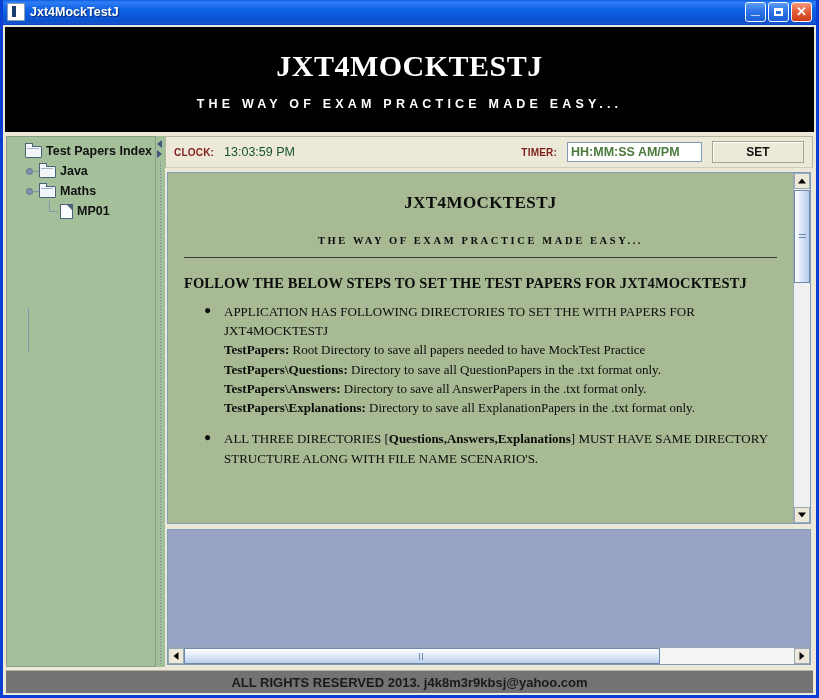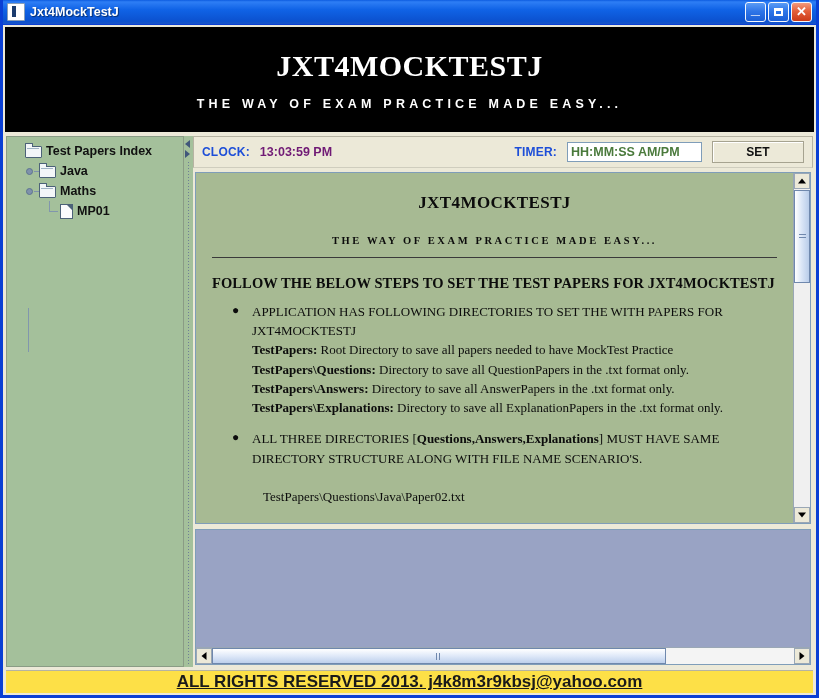--- a/index.html
+++ b/index.html
@@ -114,21 +114,21 @@
 
   
   .body-split {
     position: absolute;
     left: 3px; right: 3px;
     top: 136px; bottom: 28px;
     display: flex;
   }
 
   .sidebar {
-    width: 178px;
+    width: 150px;
     flex: none;
     background: #a4c09b;
     border: 1px solid #8a9c85;
     box-sizing: border-box;
     overflow: hidden;
     padding: 4px 0 0 4px;
   }
 
   
   .tree { font-size: 12.5px; color: #1a1a1a; }
@@ -275,26 +275,26 @@
     flex: none;
     display: flex;
     align-items: center;
     padding: 0 8px;
     box-sizing: border-box;
     background: #ece9d8;
     border: 1px solid #b6b3a2;
     border-bottom: 1px solid #cfcdbe;
   }
   .tb-label {
-    font-size: 12px; font-weight: bold; color: #1d4ed8;
+    font-size: 10px; font-weight: bold; color: #7f1d1d;
     letter-spacing: .2px;
   }
   .clock-val {
-    font-size: 12.5px; font-weight: bold;
-    color: #701a75; margin-left: 10px;
+    font-size: 12.5px; font-weight: normal;
+    color: #14532d; margin-left: 10px;
   }
   .tb-spacer { flex: 1; }
   .timer-input {
     width: 135px; height: 20px;
     margin-left: 10px;
     font-family: "Liberation Sans", sans-serif;
     font-size: 12.5px; font-weight: bold;
     color: #4a7a3c;
     background: #fff;
     border: 1px solid #7f9db9;
@@ -479,30 +479,29 @@
     margin-left: -3px;
     width: 6px; height: 7px;
     background: repeating-linear-gradient(to right,#6f88ad 0 1px, transparent 1px 3px);
   }
 
   
   .statusbar {
     position: absolute;
     left: 3px; right: 3px; bottom: 2px;
     height: 23px;
-    background: #fde047;
+    background: #737373;
     border-top: 1px solid #b6b3a2;
     display: flex;
     align-items: center;
     justify-content: center;
-    font-size: 17px;
+    font-size: 13px;
     font-weight: bold;
     color: #1a1a1a;
     box-sizing: border-box;
-    text-decoration: underline;
   }
 </style>
 </head>
 <body>
 
 <div class="window">
 
   <div class="titlebar">
     <div class="title-icon"></div>
     <div class="title-text">Jxt4MockTestJ</div>
@@ -598,21 +597,20 @@
                   <b>TestPapers\Answers:</b><span> Directory to save all AnswerPapers in the .txt format only.</span><br>
                   <b>TestPapers\Explanations:</b><span> Directory to save all ExplanationPapers in the .txt format only.</span>
                 </span>
               </div>
 
               <div class="bullet">
                 <span class="dot">●</span>
                 <span class="btxt">
                   <span>ALL THREE DIRECTORIES [</span><b>Questions,Answers,Explanations</b><span>] MUST HAVE SAME DIRECTORY STRUCTURE ALONG WITH FILE NAME SCENARIO'S.</span><br>
                   <br>
-                  <span style="padding-left:11px">TestPapers\Questions\Java\Paper02.txt</span>
                 </span>
               </div>
 
             </div>
           </div>
 
           <div class="vsb">
             <div class="sb-arrow top">
                 <i></i>
               </div>

